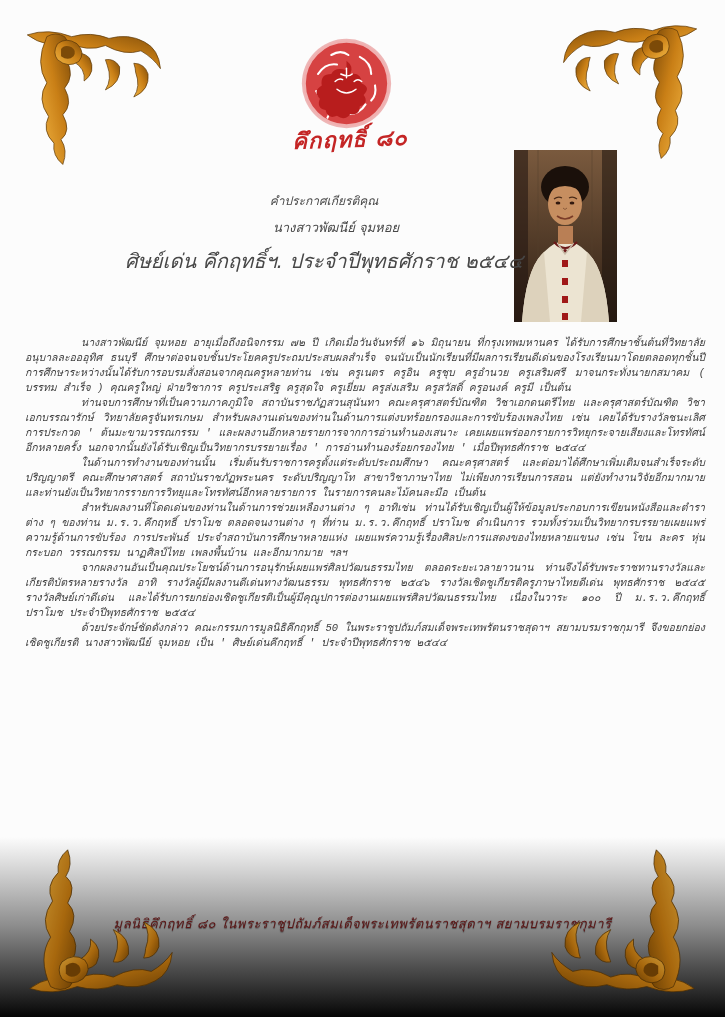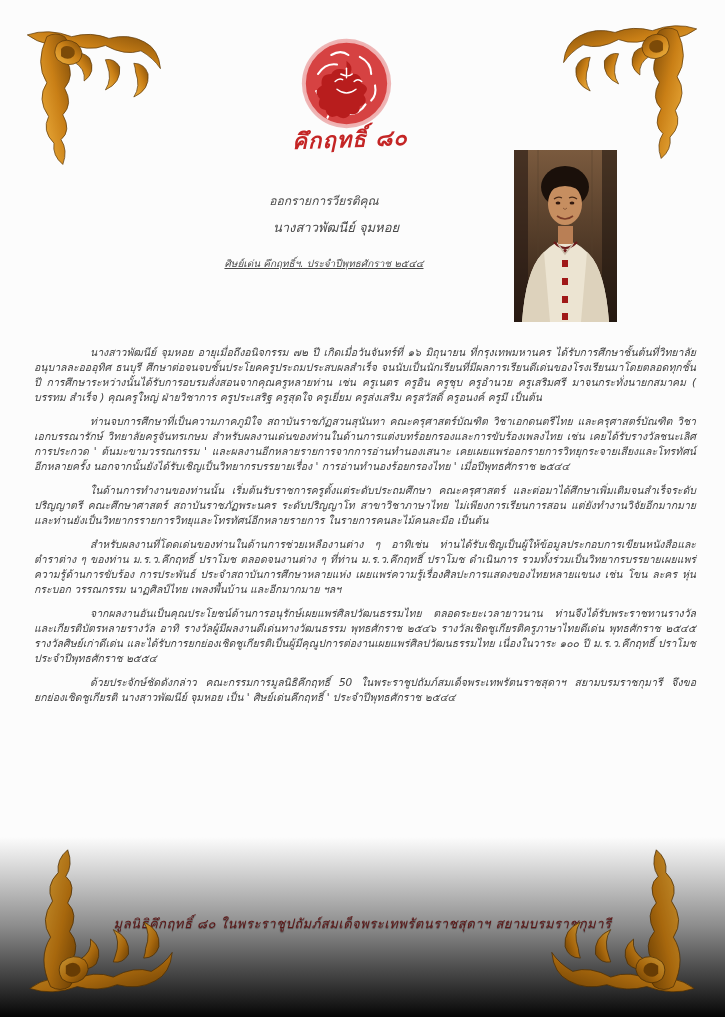--- a/index.html
+++ b/index.html
@@ -25,32 +25,32 @@
     font-family:"DejaVu Serif",serif;font-style:italic;font-weight:bold;
     font-size:22px;transform:rotate(-2deg);letter-spacing:1px;
   }
   
   .title-block{
     position:absolute;left:0;top:191px;width:648px;text-align:center;z-index:2;
     color:#474747;font-style:italic;
   }
   .title-line1{font-size:12px;}
   .title-line2{font-size:13px;margin-top:7px;padding-left:24px;}
-  .title-line3{font-size:10px;margin-top:18px;text-decoration:underline;}
+  .title-line3{font-size:20px;margin-top:7px;}
   
   .photo{position:absolute;left:514px;top:150px;width:103px;height:172px;z-index:1;}
   .photo svg{display:block;width:100%;height:100%;}
   
   .body-text{
     position:absolute;left:25px;top:336px;width:680px;z-index:2;
     font-size:10.5px;line-height:15px;color:#3f3f3f;
     font-style:italic;text-align:justify;
     filter:blur(.2px);
   }
-  .body-text p{margin:9px;text-indent:56px;}
+  .body-text p{margin:0;text-indent:56px;font-family:Liberation Mono, monospace;}
   
   .bottom-band{
     position:absolute;left:0;bottom:0;width:725px;height:180px;z-index:3;
     background:linear-gradient(to bottom,
       #fcfcfc 0%,#dedede 14%,#b5b5b5 32%,#8b8b8b 50%,
       #5a5a5a 68%,#2b2b2b 86%,#050505 100%);
   }
   .footer-text{
     position:absolute;left:0;top:76px;width:100%;text-align:center;z-index:6;
     font-style:italic;font-size:13px;letter-spacing:.5px;
@@ -157,21 +157,21 @@
   </div>
 
   <div class="seal">
     <svg viewBox="0 0 100 100">
         <use href="#sealsym"></use>
       </svg>
   </div>
   <div class="seal-signature" style="color:#c42525">คึกฤทธิ์ ๘๐</div>
 
   <div class="title-block">
-    <div class="title-line1">ออกรายการวียรติคุณ</div>
+    <div class="title-line1">คำประกาศเกียรติคุณ</div>
     <div class="title-line2">นางสาวพัฒนีย์ จุมหอย</div>
     <div class="title-line3">ศิษย์เด่น คึกฤทธิ์ฯ. ประจำปีพุทธศักราช ๒๕๔๔</div>
   </div>
 
   <div class="photo">
     <svg viewBox="0 0 103 172">
         <use href="#portrait"></use>
       </svg>
   </div>
 

